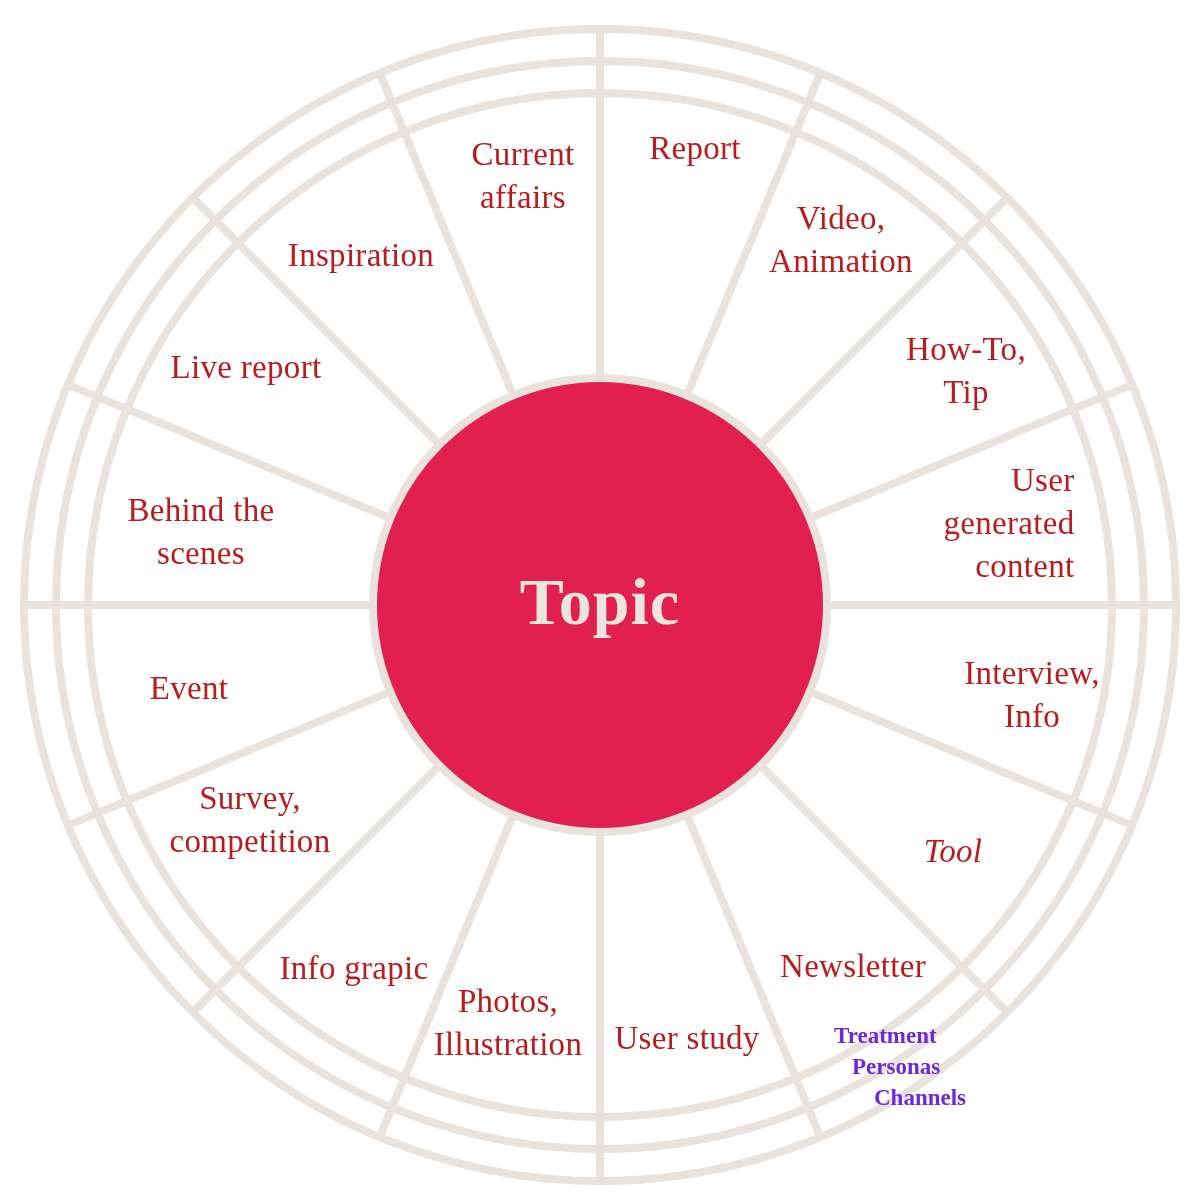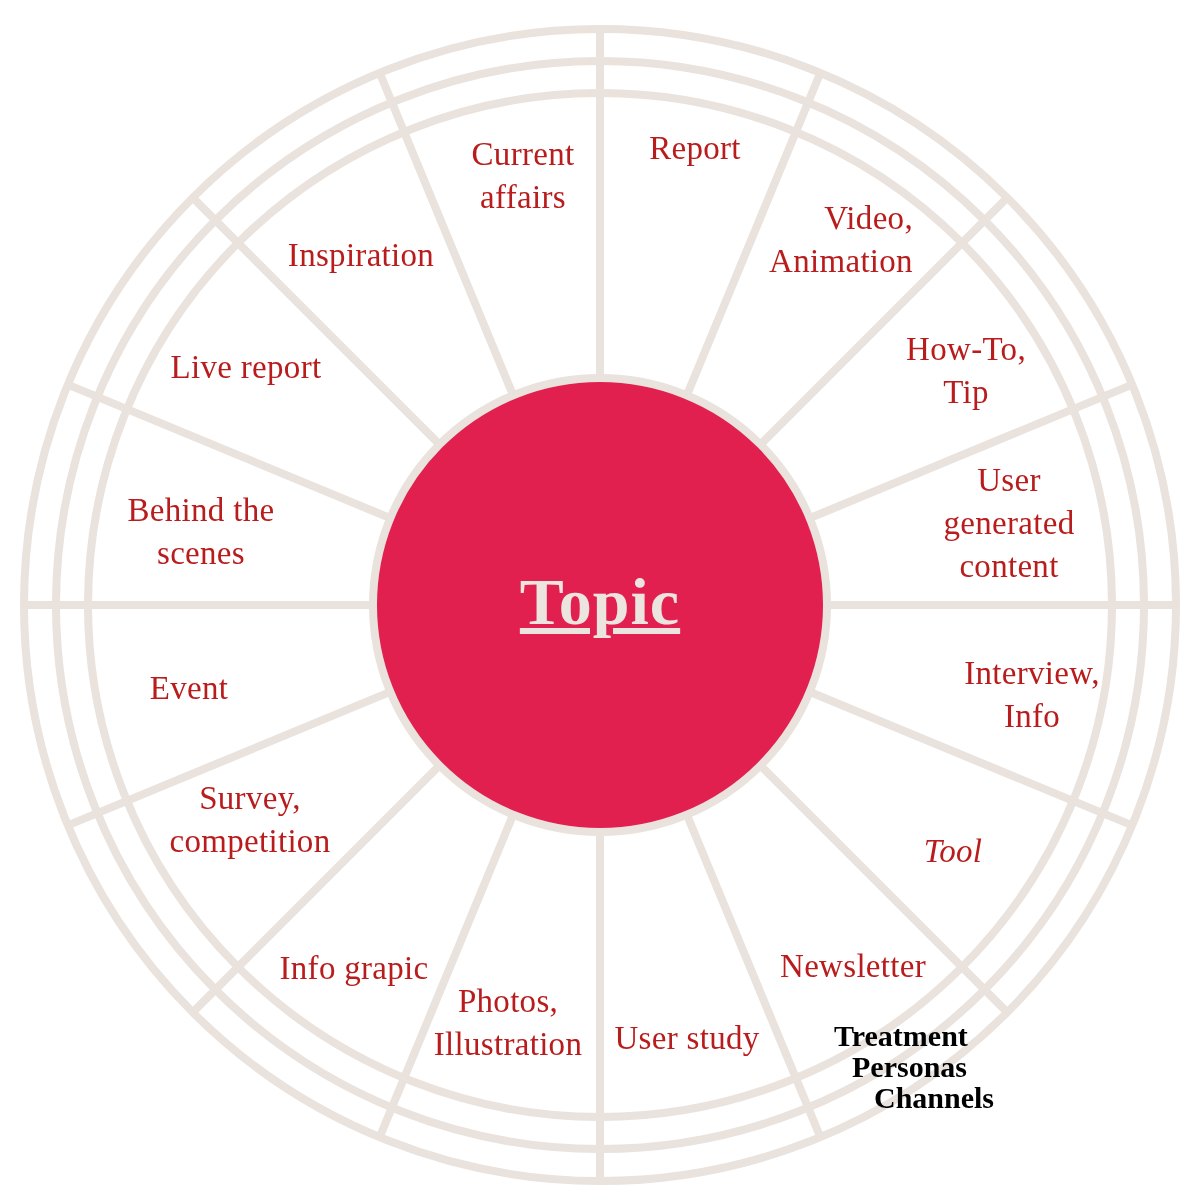--- a/index.html
+++ b/index.html
@@ -39,29 +39,28 @@
     .topic {
       position: absolute;
       left: 600px;
       top: 602px;
       transform: translate(-50%, -50%);
       color: #ECE4DF;
       font-family: "Liberation Serif", "DejaVu Serif", serif;
       font-weight: bold;
       font-size: 66px;
       letter-spacing: 1px;
-      text-decoration: underline;
     }
     .legend {
       position: absolute;
       font-family: "Liberation Serif", "DejaVu Serif", serif;
       font-weight: bold;
-      font-size: 30px;
+      font-size: 23px;
       line-height: 31px;
-      color: #000000;
+      color: #6d28d9;
       white-space: nowrap;
     }
     .legend span {
       display: block;
     }
   </style>
 </head>
 <body>
 
 <div class="canvas">
@@ -100,31 +99,31 @@
 
   <div class="label" style="left:523px; top:176px;">
     <span>Current</span>
     <span>affairs</span>
   </div>
 
   <div class="label" style="left:695px; top:148px;">
     <span>Report</span>
   </div>
 
-  <div class="label" style="left:841px; top:240px;text-align:right;">
+  <div class="label" style="left:841px; top:240px;">
     <span>Video,</span>
     <span>Animation</span>
   </div>
 
   <div class="label" style="left:966px; top:371px;">
     <span>How-To,</span>
     <span>Tip</span>
   </div>
 
-  <div class="label" style="left:1009px; top:523px;">
+  <div class="label" style="left:1009px; top:523px;text-align:right;">
     <span>User</span>
     <span>generated</span>
     <span>content</span>
   </div>
 
   <div class="label" style="left:1019px; top:695px;margin-left:13px;">
     <span>Interview,</span>
     <span>Info</span>
   </div>
 

